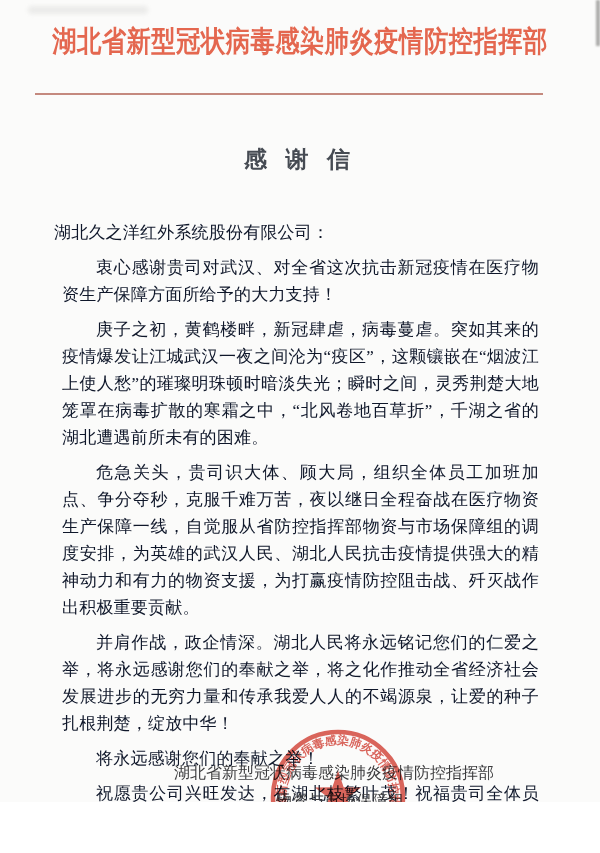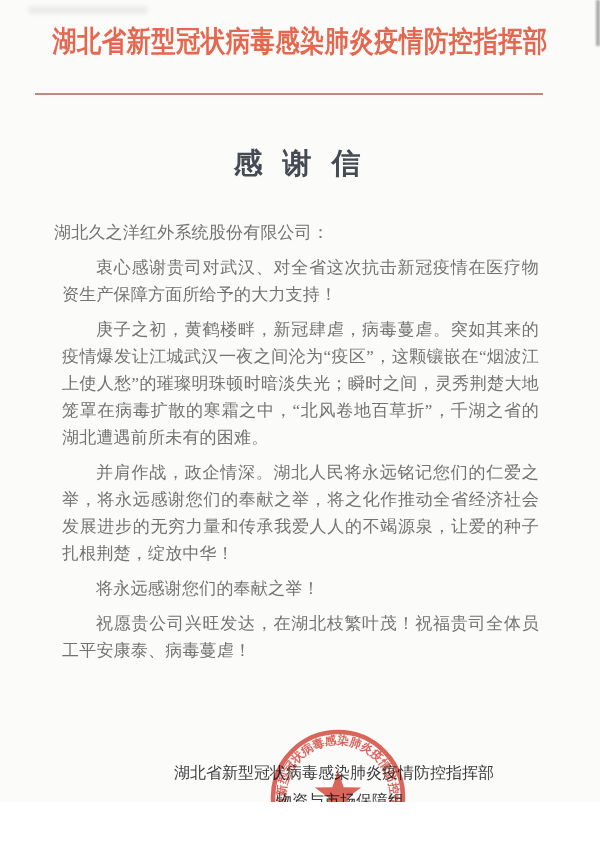--- a/index.html
+++ b/index.html
@@ -27,25 +27,25 @@
     letter-spacing: 0.5px;
   }
   .red-rule {
     position: absolute; top: 93px; left: 35px; width: 508px; height: 2px;
     background: #c4897e;
   }
   .letter-title {
     position: absolute; top: 144px; left: 0; width: 100%;
     text-align: center; color: #464b53;
     font-family: "Liberation Sans", "DejaVu Sans", sans-serif;
-    font-size: 29px; font-weight: 600; letter-spacing: 6px;
+    font-size: 23px; font-weight: 600; letter-spacing: 6px;
   }
   .letter-body {
     position: absolute; top: 219px; left: 54px; width: 493px;
-    font-size: 17px; line-height: 27px; color: #737373;
+    font-size: 17px; line-height: 27px; color: #0f172a;
     text-align: justify; letter-spacing: 0.2px;
   }
   .addressee { margin: 0 0 5px 0; }
   .para { margin: 8px; text-indent: 2em; }
   .closing {
     position: absolute; top: 759px; left: 0; width: 600px;
     font-size: 16px; line-height: 27px; color: #3c3c3e;
   }
   .sig-line1 { text-align: right; padding-right: 106px; }
   .sig-line2 { text-align: right; padding-right: 196px; margin-top: 1px; }
@@ -67,20 +67,21 @@
   <div class="org-header">湖北省新型冠状病毒感染肺炎疫情防控指挥部</div>
 
   <div class="red-rule"></div>
 
   <div class="letter-title">感 谢 信</div>
 
   <div class="letter-body">
     <p class="addressee">湖北久之洋红外系统股份有限公司：</p>
     <p class="para">衷心感谢贵司对武汉、对全省这次抗击新冠疫情在医疗物资生产保障方面所给予的大力支持！</p>
     <p class="para">庚子之初，黄鹤楼畔，新冠肆虐，病毒蔓虐。突如其来的疫情爆发让江城武汉一夜之间沦为“疫区”，这颗镶嵌在“烟波江上使人愁”的璀璨明珠顿时暗淡失光；瞬时之间，灵秀荆楚大地笼罩在病毒扩散的寒霜之中，“北风卷地百草折”，千湖之省的湖北遭遇前所未有的困难。</p>
+    <p class="para">危急关头，贵司识大体、顾大局，组织全体员工加班加点、争分夺秒，克服千难万苦，夜以继日全程奋战在医疗物资生产保障一线，自觉服从省防控指挥部物资与市场保障组的调度安排，为英雄的武汉人民、湖北人民抗击疫情提供强大的精神动力和有力的物资支援，为打赢疫情防控阻击战、歼灭战作出积极重要贡献。</p>
     <p class="para">并肩作战，政企情深。湖北人民将永远铭记您们的仁爱之举，将永远感谢您们的奉献之举，将之化作推动全省经济社会发展进步的无穷力量和传承我爱人人的不竭源泉，让爱的种子扎根荆楚，绽放中华！</p>
     <p class="para">将永远感谢您们的奉献之举！</p>
     <p class="para">祝愿贵公司兴旺发达，在湖北枝繁叶茂！祝福贵司全体员工平安康泰、病毒蔓虐！</p>
   </div>
 
   <div class="closing">
     <div class="sig-line1">湖北省新型冠状病毒感染肺炎疫情防控指挥部</div>
     <div class="sig-line2">物资与市场保障组</div>
     <div class="sig-date">2020年4月6日</div>
   </div>

